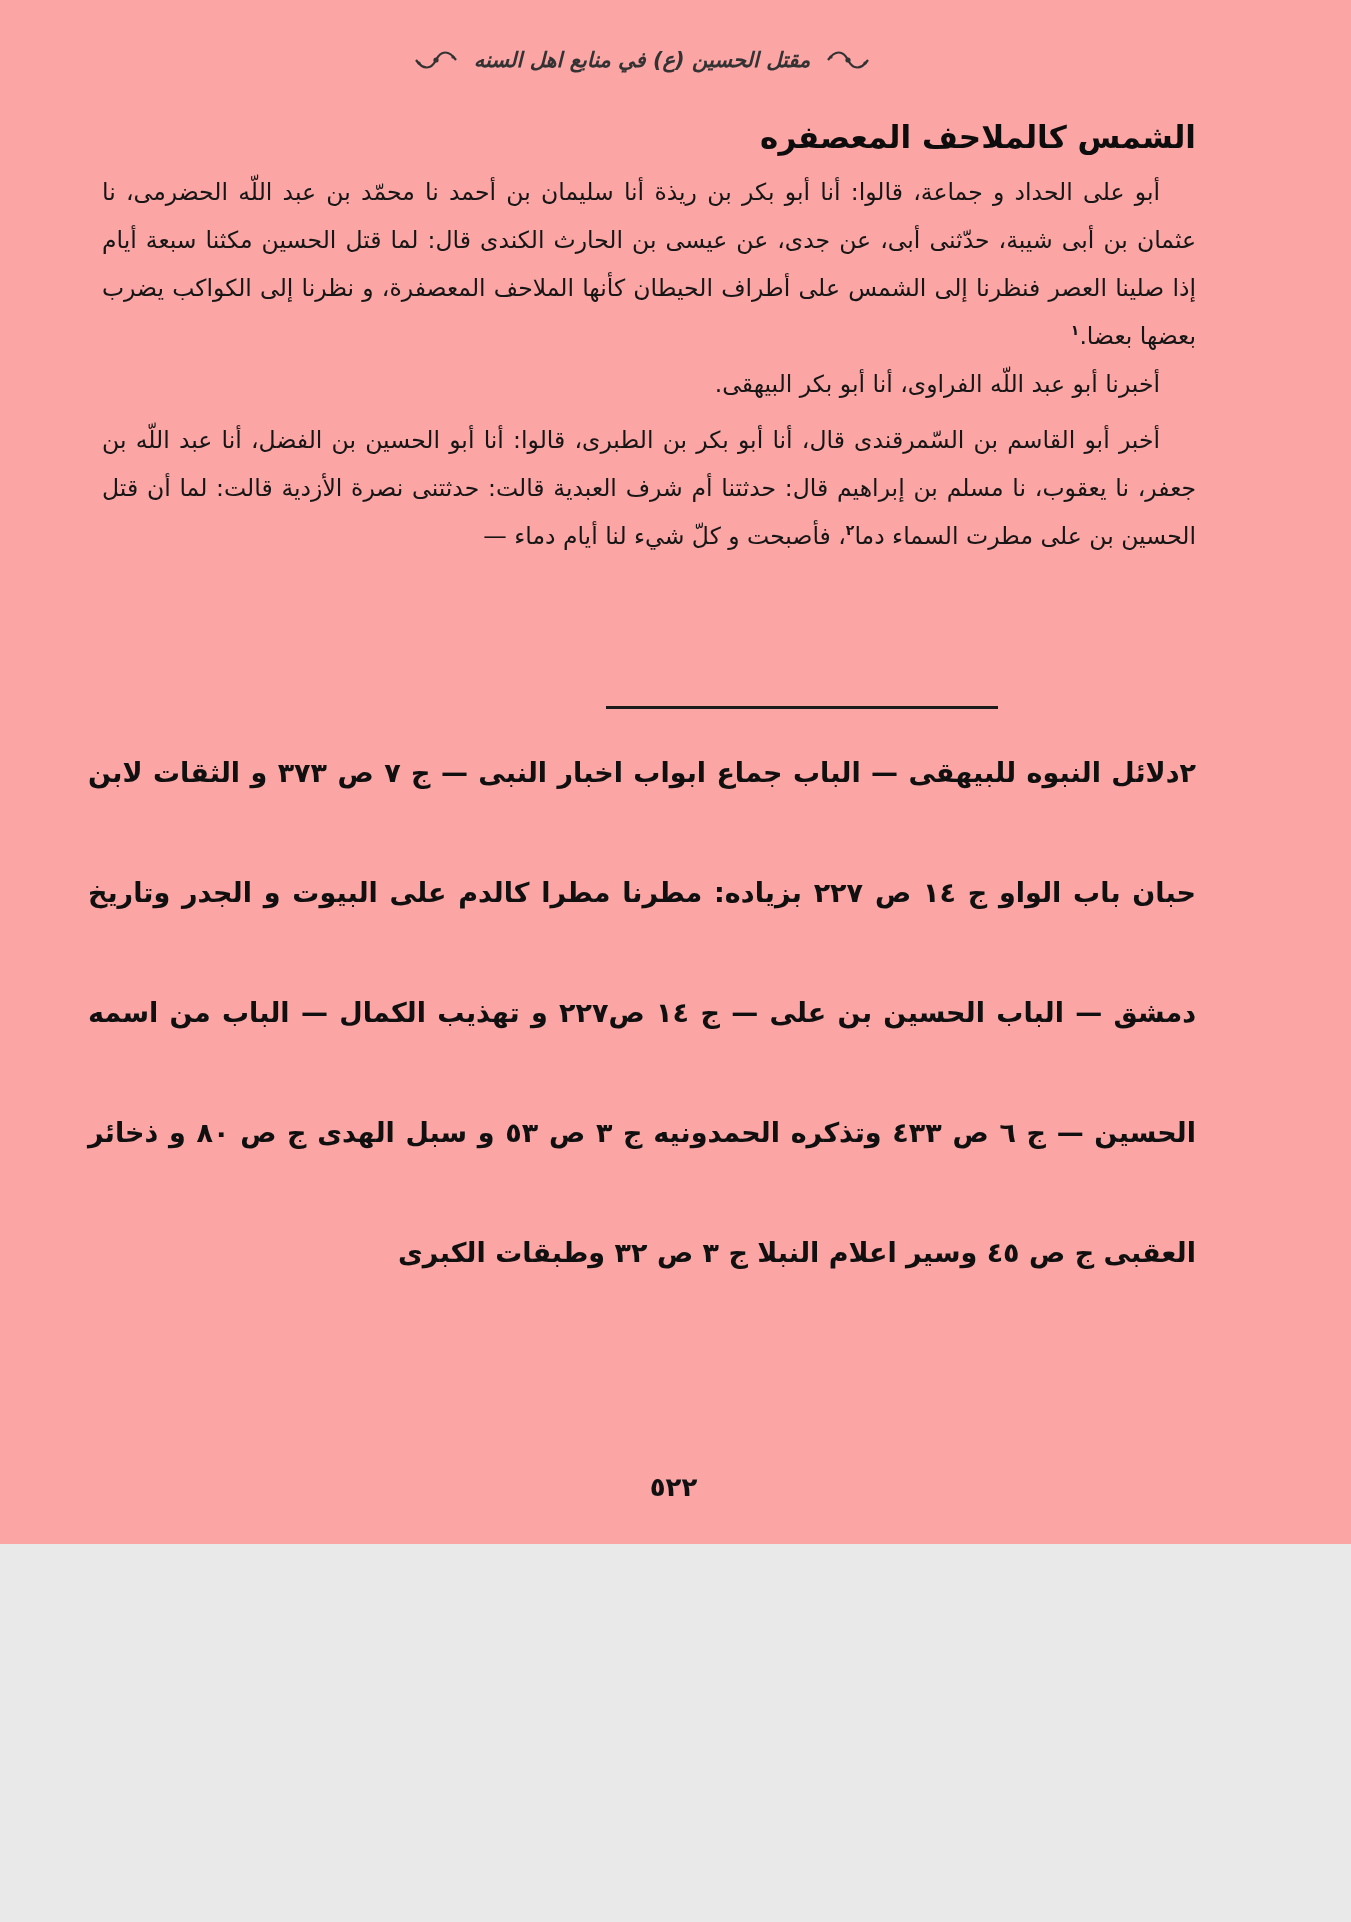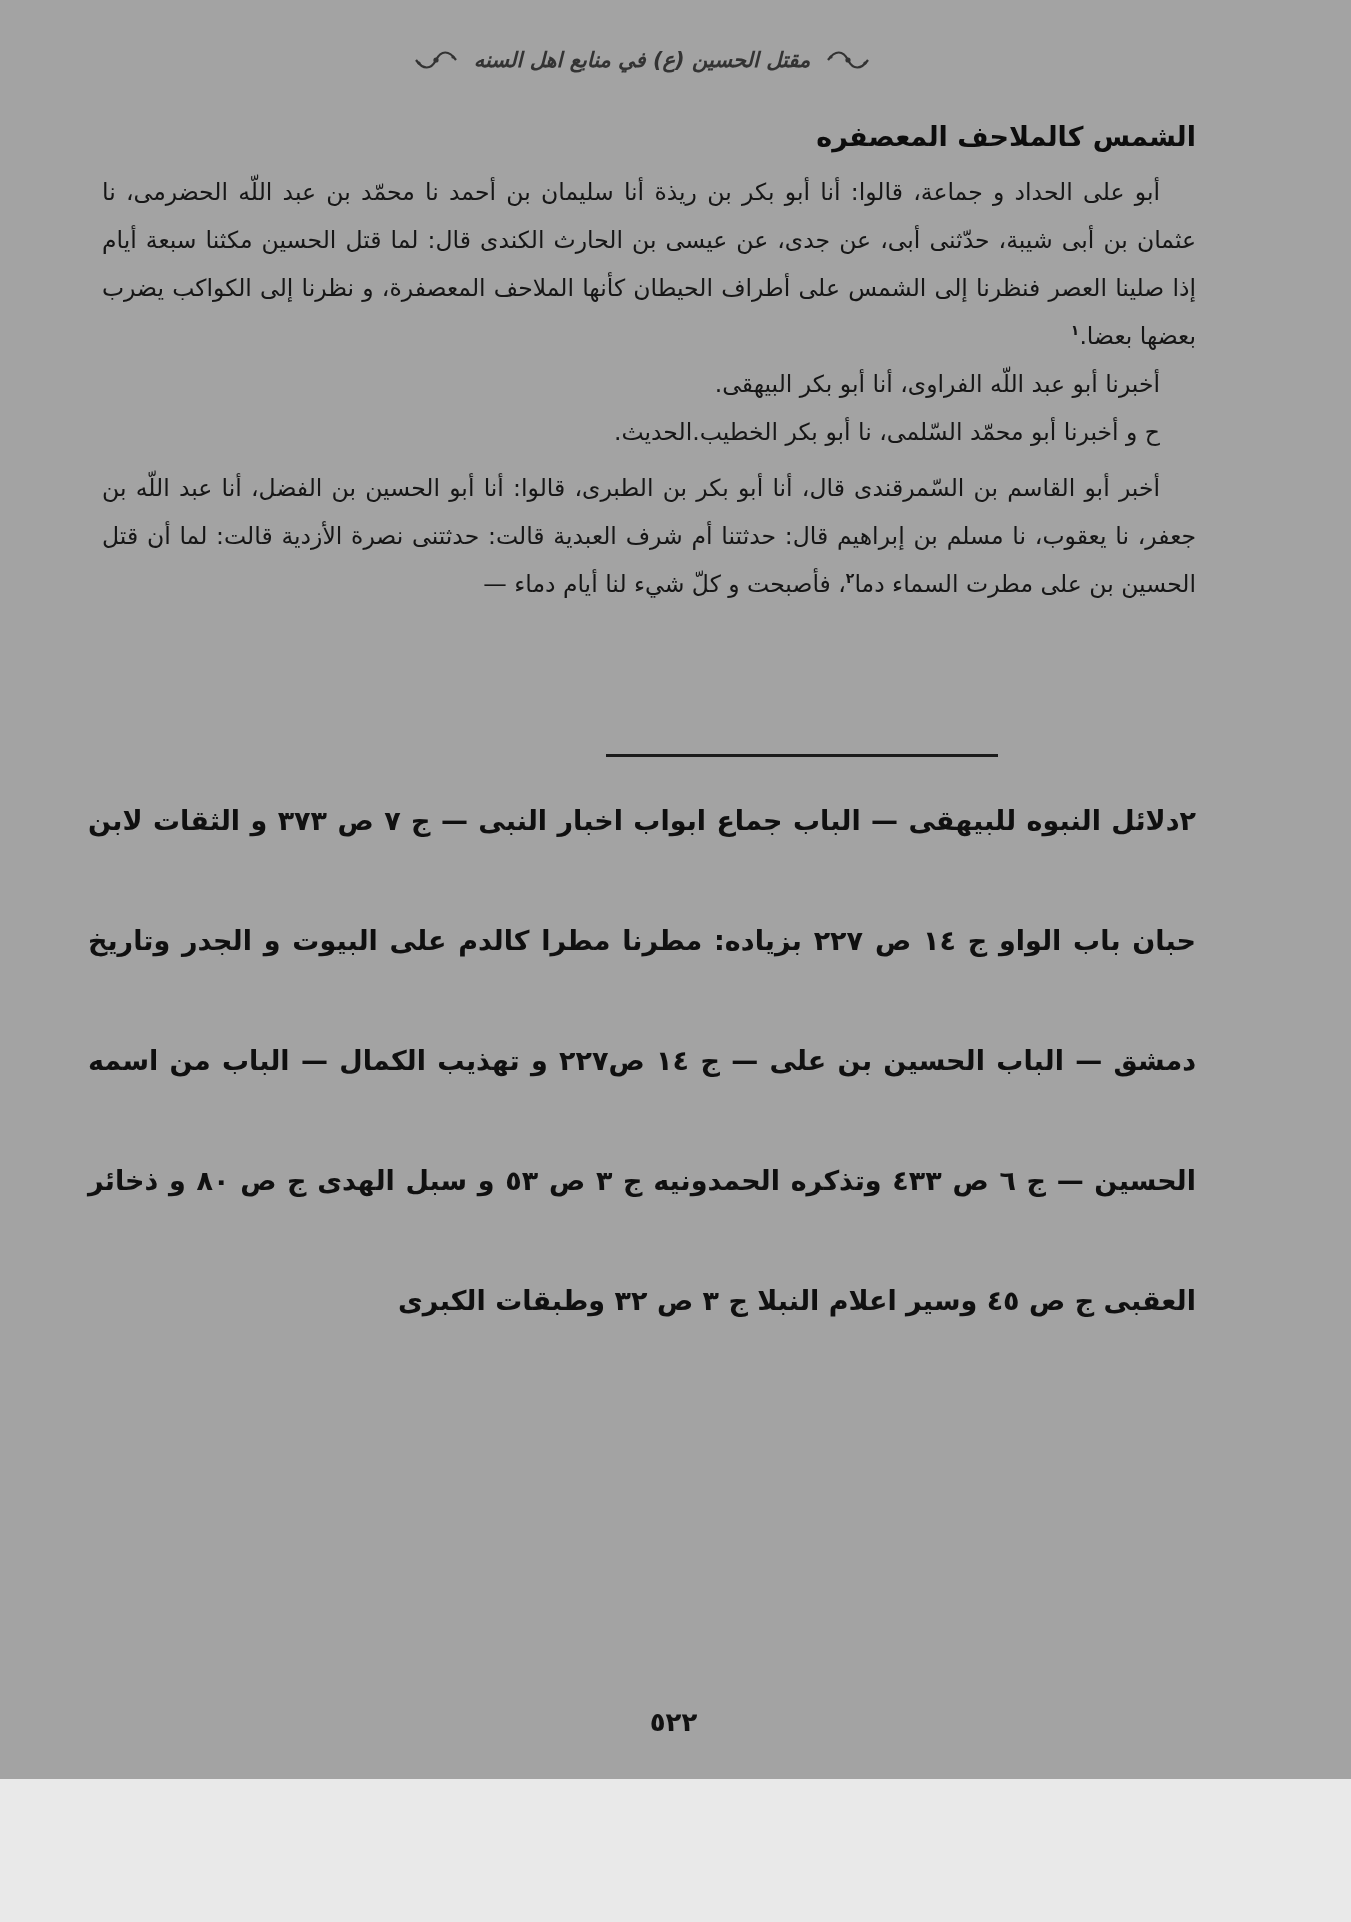--- a/index.html
+++ b/index.html
@@ -1,37 +1,37 @@
 <!DOCTYPE html>
 <html lang="ar" dir="rtl"><head>
 <meta charset="utf-8">
 <style>
   * { margin:0; padding:0; box-sizing:border-box; }
   html, body { background:#e9e9e9; }
   .page {
-    width:1351px; height:1779px; margin:0 auto;
-    background:#a3a3a3; position:relative; overflow:hidden;
+    width:1351px; height:1544px; margin:0 auto;
+    background:#fca5a5; position:relative; overflow:hidden;
     direction:rtl;
     font-family:"DejaVu Sans", sans-serif;
     color:#141414;
     padding:40px 155px 0 88px;
   }
   
   .page-header {
     display:flex; align-items:center; justify-content:center; gap:16px;
     height:40px; color:#2d2d2d;
   }
   .header-title {
     font-size:21px; font-weight:bold; font-style:italic; color:#333;
     letter-spacing:0.5px; white-space:nowrap;
   }
   .ornament svg { display:block; }
   
   .section-heading {
-    font-size:27px; font-weight:bold; color:#0d0d0d;
+    font-size:31px; font-weight:bold; color:#0d0d0d;
     margin-top:34px; line-height:46px; text-align:right;
   }
   .section-heading.second { margin-top:88px; }
   
   .body-par {
     font-size:23.5px; line-height:48px; text-align:justify;
     margin-top:8px; color:#161616;margin-left:14px;
   }
   .indent { text-indent:36px; }
   .chain-line {
@@ -84,21 +84,20 @@
     </span>
   </header>
 
   <main>
 
     <h2 class="section-heading">الشمس كالملاحف المعصفره</h2>
 
     <p class="body-par indent"><span>أبو على الحداد و جماعة، قالوا: أنا أبو بكر بن ريذة أنا سليمان بن أحمد نا محمّد بن عبد اللّه الحضرمى، نا عثمان بن أبى شيبة، حدّثنى أبى، عن جدى، عن عيسى بن الحارث الكندى قال: لما قتل الحسين مكثنا سبعة أيام إذا صلينا العصر فنظرنا إلى الشمس على أطراف الحيطان كأنها الملاحف المعصفرة، و نظرنا إلى الكواكب يضرب بعضها بعضا.</span><sup class="fn-ref">١</sup></p>
 
     <p class="chain-line">أخبرنا أبو عبد اللّه الفراوى، أنا أبو بكر البيهقى.</p>
-    <p class="chain-line">ح و أخبرنا أبو محمّد السّلمى، نا أبو بكر الخطيب.الحديث.</p>
 
 
     <p class="body-par indent"><span>أخبر أبو القاسم بن السّمرقندى قال، أنا أبو بكر بن الطبرى، قالوا: أنا أبو الحسين بن الفضل، أنا عبد اللّه بن جعفر، نا يعقوب، نا مسلم بن إبراهيم قال: حدثتنا أم شرف العبدية قالت: حدثتنى نصرة الأزدية قالت: لما أن قتل الحسين بن على مطرت السماء دما</span><sup class="fn-ref">٢</sup><span>، فأصبحت و كلّ شيء لنا أيام دماء —</span></p>
 
     <section class="footnotes">
       <div class="fn-rule"></div>
 
 
       <p class="footnote"><span class="fn-marker-inline">٢</span><span>دلائل النبوه للبيهقى — الباب جماع ابواب اخبار النبى — ج ٧ ص ٣٧٣ و الثقات لابن حبان باب الواو ج ١٤ ص ٢٢٧ بزياده: مطرنا مطرا كالدم على البيوت و الجدر وتاريخ دمشق — الباب الحسين بن على — ج ١٤ ص٢٢٧ و تهذيب الكمال — الباب من اسمه الحسين — ج ٦ ص ٤٣٣ وتذكره الحمدونيه ج ٣ ص ٥٣ و سبل الهدى ج ص ٨٠ و ذخائر العقبى ج ص ٤٥ وسير اعلام النبلا ج ٣ ص ٣٢ وطبقات الكبرى</span></p>
     </section>

